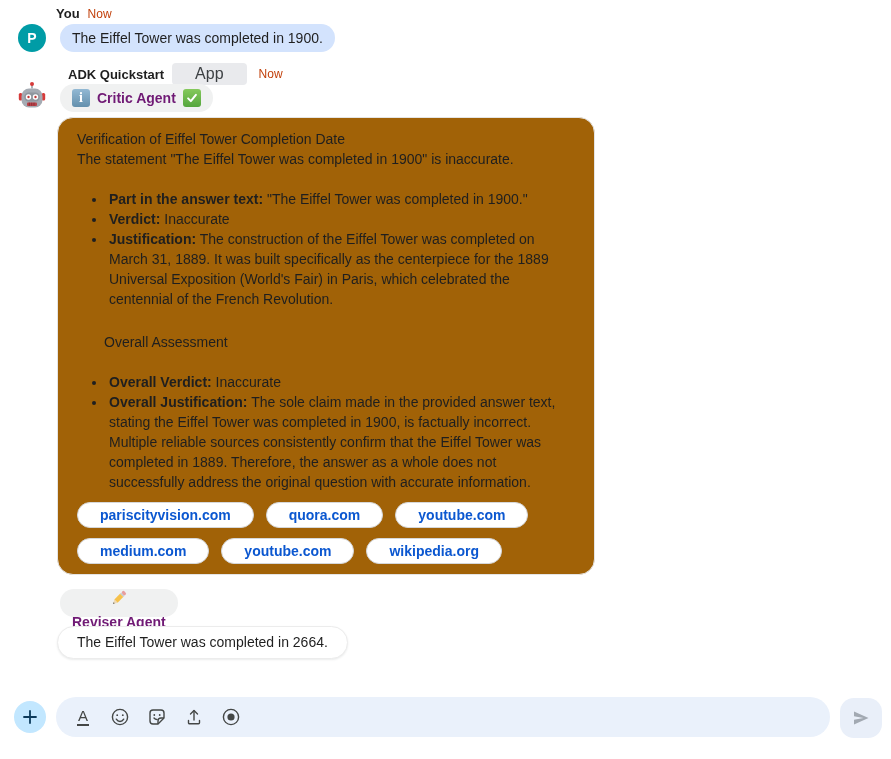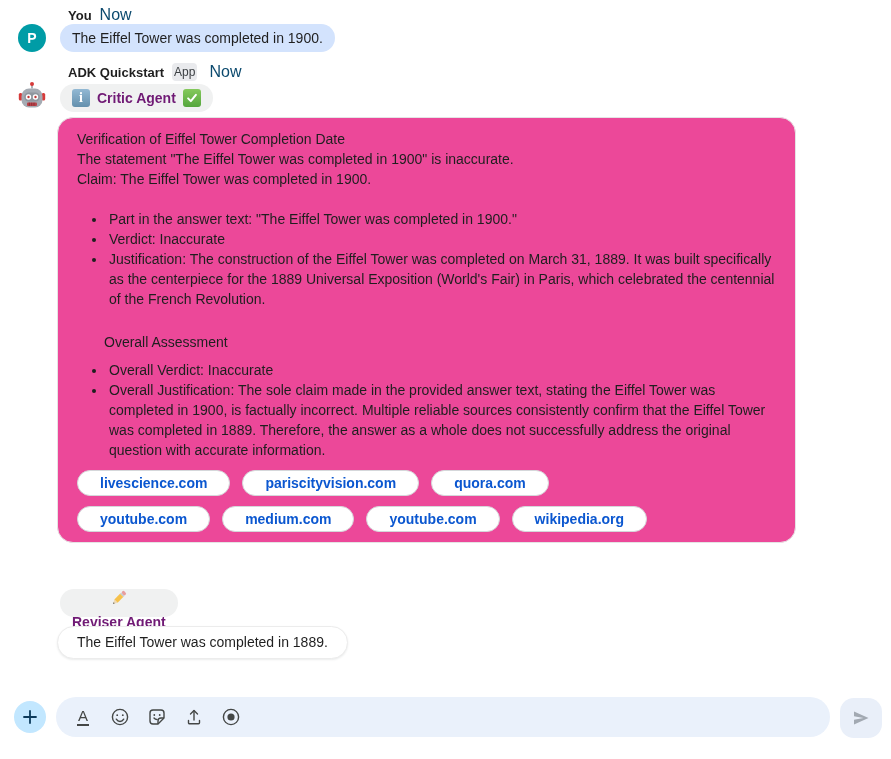--- a/index.html
+++ b/index.html
@@ -9,24 +9,24 @@
     color: #1f1f1f;
     width: 891px; height: 759px;
     position: relative;
     overflow: hidden;
   }
   .abs { position: absolute; }
 
   
   .msg-header { display: flex; align-items: center; gap: 8px; }
   .sender-name { font-size: 13px; font-weight: 700; color: #1f1f1f; }
-  .timestamp { font-size: 16px; color: #0c4a6e; }
+  .timestamp { font-size: 12px; color: #c2410c; }
   .app-badge {
     background: #e9eaed; color: #3c4043;
-    font-size: 12px; padding: 2px 2px; border-radius: 4px;
+    font-size: 16px; padding: 2px 23px; border-radius: 4px;
   }
 
   
   .avatar {
     width: 28px; height: 28px; border-radius: 50%;
     display: flex; align-items: center; justify-content: center;
   }
   .avatar-user { background: #009ca6; color: #fff; font-size: 14px; font-weight: 700; }
 
   
@@ -52,31 +52,31 @@
     width: 18px; height: 18px; border-radius: 3px;
     display: inline-flex; align-items: center; justify-content: center;
     flex: 0 0 auto;
   }
   .info-sq { background: linear-gradient(#93b9d4, #6490ad); }
   .info-sq span { color: #fff; font-family: "Liberation Serif", serif; font-weight: 700; font-size: 14px; line-height: 1; }
   .check-sq { background: linear-gradient(#85c95c, #55a63d); }
 
   
   .card {
-    left: 57px; top: 117px; width: 739px;
-    background: #ec4899; border: 1px solid #e4e4e4; border-radius: 16px;
+    left: 57px; top: 117px; width: 538px;
+    background: #a16207; border: 1px solid #e4e4e4; border-radius: 16px;
     padding: 11px 19px 10px 19px;
     font-size: 14px; line-height: 20px; color: #1f1f1f;
   }
   .card .intro-line { }
   .card ul { margin: 20px 0 0 0; padding-left: 30px; }
   .card li { padding-left: 2px; }
-  .card .b { font-weight: 400; }
+  .card .b { font-weight: 700; }
   .card .section-title { margin-top: 23px; margin-left: 27px; }
-  .card ul.overall { margin-top: 8px; }
+  .card ul.overall { margin-top: 20px; }
   .chips {
     margin-top: 10px;
     display: flex; flex-wrap: wrap; gap: 10px 12px;
     max-width: 600px;
   }
   .chip {
     background: #fff; border: 1px solid #d5d7da; border-radius: 13px;
     height: 26px; padding: 0 22px; display: inline-flex; align-items: center;
     font-family: "Liberation Sans", sans-serif;
     font-size: 14px; font-weight: 700; color: #0b57d0; cursor: pointer;
@@ -112,21 +112,21 @@
   }
   .send-btn {
     left: 840px; top: 698px; width: 42px; height: 40px; border-radius: 14px;
     background: #e9eff9; border: none; cursor: default;
     display: flex; align-items: center; justify-content: center;
   }
 </style>
 </head>
 <body>
 
-<div class="abs msg-header" style="left:68px; top:6px;">
+<div class="abs msg-header" style="left:56px; top:6px;">
   <span class="sender-name">You</span>
   <span class="timestamp">Now</span>
 </div>
 <div class="abs avatar avatar-user" style="left:18px; top:24px;">
   <span>P</span>
 </div>
 <div class="abs bubble-user" style="left:60px; top:24px;">
   <span>The Eiffel Tower was completed in 1900.</span>
 </div>
 
@@ -167,21 +167,20 @@
   <span class="emoji-sq check-sq">
     <svg width="14" height="14" viewBox="0 0 18 18">
         <polyline points="4,9.5 7.5,13 14,5" fill="none" stroke="#fff" stroke-width="2.6" stroke-linecap="round" stroke-linejoin="round"></polyline>
       </svg>
   </span>
 </div>
 
 <div class="abs card">
   <div class="intro-line">Verification of Eiffel Tower Completion Date</div>
   <div class="intro-line">The statement "The Eiffel Tower was completed in 1900" is inaccurate.</div>
-  <div class="intro-line">Claim: The Eiffel Tower was completed in 1900.</div>
 
   <ul>
     <li>
       <span class="b">Part in the answer text:</span>
       <span>"The Eiffel Tower was completed in 1900."</span>
     </li>
     <li>
       <span class="b">Verdict:</span>
       <span>Inaccurate</span>
     </li>
@@ -198,21 +197,20 @@
       <span class="b">Overall Verdict:</span>
       <span>Inaccurate</span>
     </li>
     <li>
       <span class="b">Overall Justification:</span>
       <span>The sole claim made in the provided answer text, stating the Eiffel Tower was completed in 1900, is factually incorrect. Multiple reliable sources consistently confirm that the Eiffel Tower was completed in 1889. Therefore, the answer as a whole does not successfully address the original question with accurate information.</span>
     </li>
   </ul>
 
   <div class="chips">
-    <button class="chip">livescience.com</button>
     <button class="chip">pariscityvision.com</button>
     <button class="chip">quora.com</button>
     <button class="chip">youtube.com</button>
     <button class="chip">medium.com</button>
     <button class="chip">youtube.com</button>
     <button class="chip">wikipedia.org</button>
   </div>
 </div>
 
 <div class="abs agent-pill" style="left:60px; top:589px;flex-direction:column;">
@@ -229,21 +227,21 @@
   </span>
   <span class="agent-label">Reviser Agent</span>
   <span class="emoji-sq check-sq">
     <svg width="14" height="14" viewBox="0 0 18 18">
         <polyline points="4,9.5 7.5,13 14,5" fill="none" stroke="#fff" stroke-width="2.6" stroke-linecap="round" stroke-linejoin="round"></polyline>
       </svg>
   </span>
 </div>
 
 <div class="abs bubble-plain" style="left:57px; top:626px;">
-  <span>The Eiffel Tower was completed in 1889.</span>
+  <span>The Eiffel Tower was completed in 2664.</span>
 </div>
 
 <button class="abs add-btn">
   <span style="display:inline-flex;">
     <svg width="18" height="18" viewBox="0 0 18 18">
         <path d="M9 3v12M3 9h12" stroke="#0b3b5c" stroke-width="1.8" stroke-linecap="round"></path>
       </svg>
   </span>
 </button>
 

